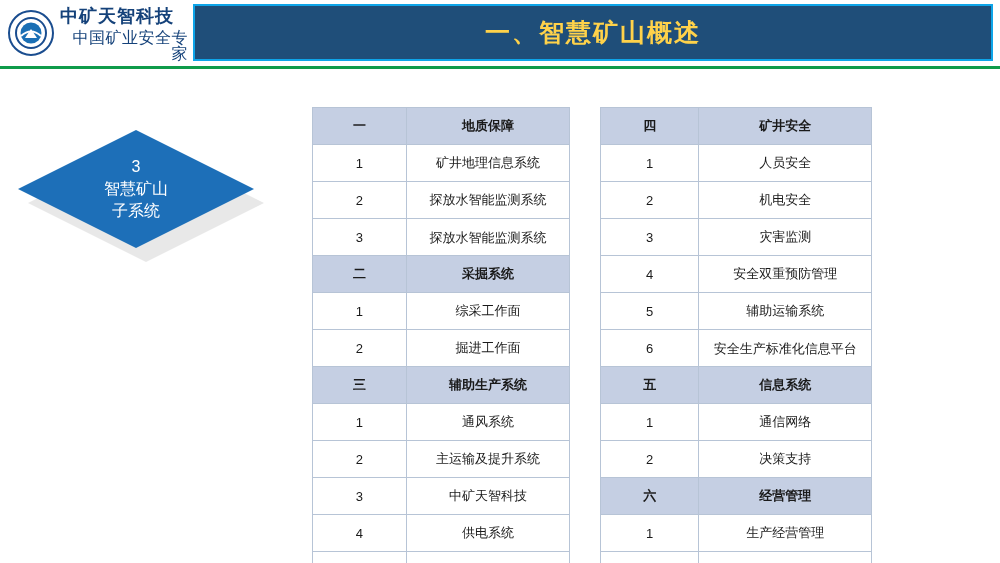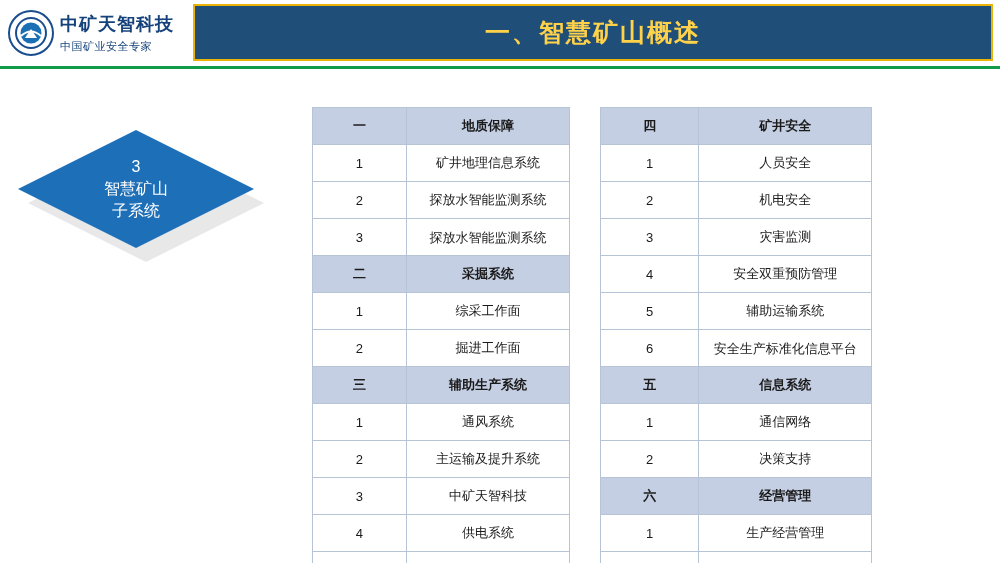--- a/index.html
+++ b/index.html
@@ -51,35 +51,36 @@
     justify-content: center;
   }
   #logo-title {
     font-size: 18px;
     font-weight: bold;
     color: #15427a;
     letter-spacing: 1px;
     line-height: 24px;
   }
   #logo-sub {
-    font-size: 11px;
+    font-size: 16px;
     color: #15427a;
     letter-spacing: 0.5px;
     line-height: 16px;
     margin-top: 2px;
+    text-align: right;
   }
 
   #title-bar {
     position: absolute;
     left: 193px;
     top: 4px;
     width: 800px;
     height: 57px;
     background: #1f4e79;
-    border: 2px solid #eab308;
+    border: 2px solid #0ea5e9;
     box-sizing: border-box;
     display: flex;
     align-items: center;
     justify-content: center;
   }
   #title-text {
     color: #ffd24a;
     font-size: 25px;
     font-weight: bold;
     letter-spacing: 2px;

